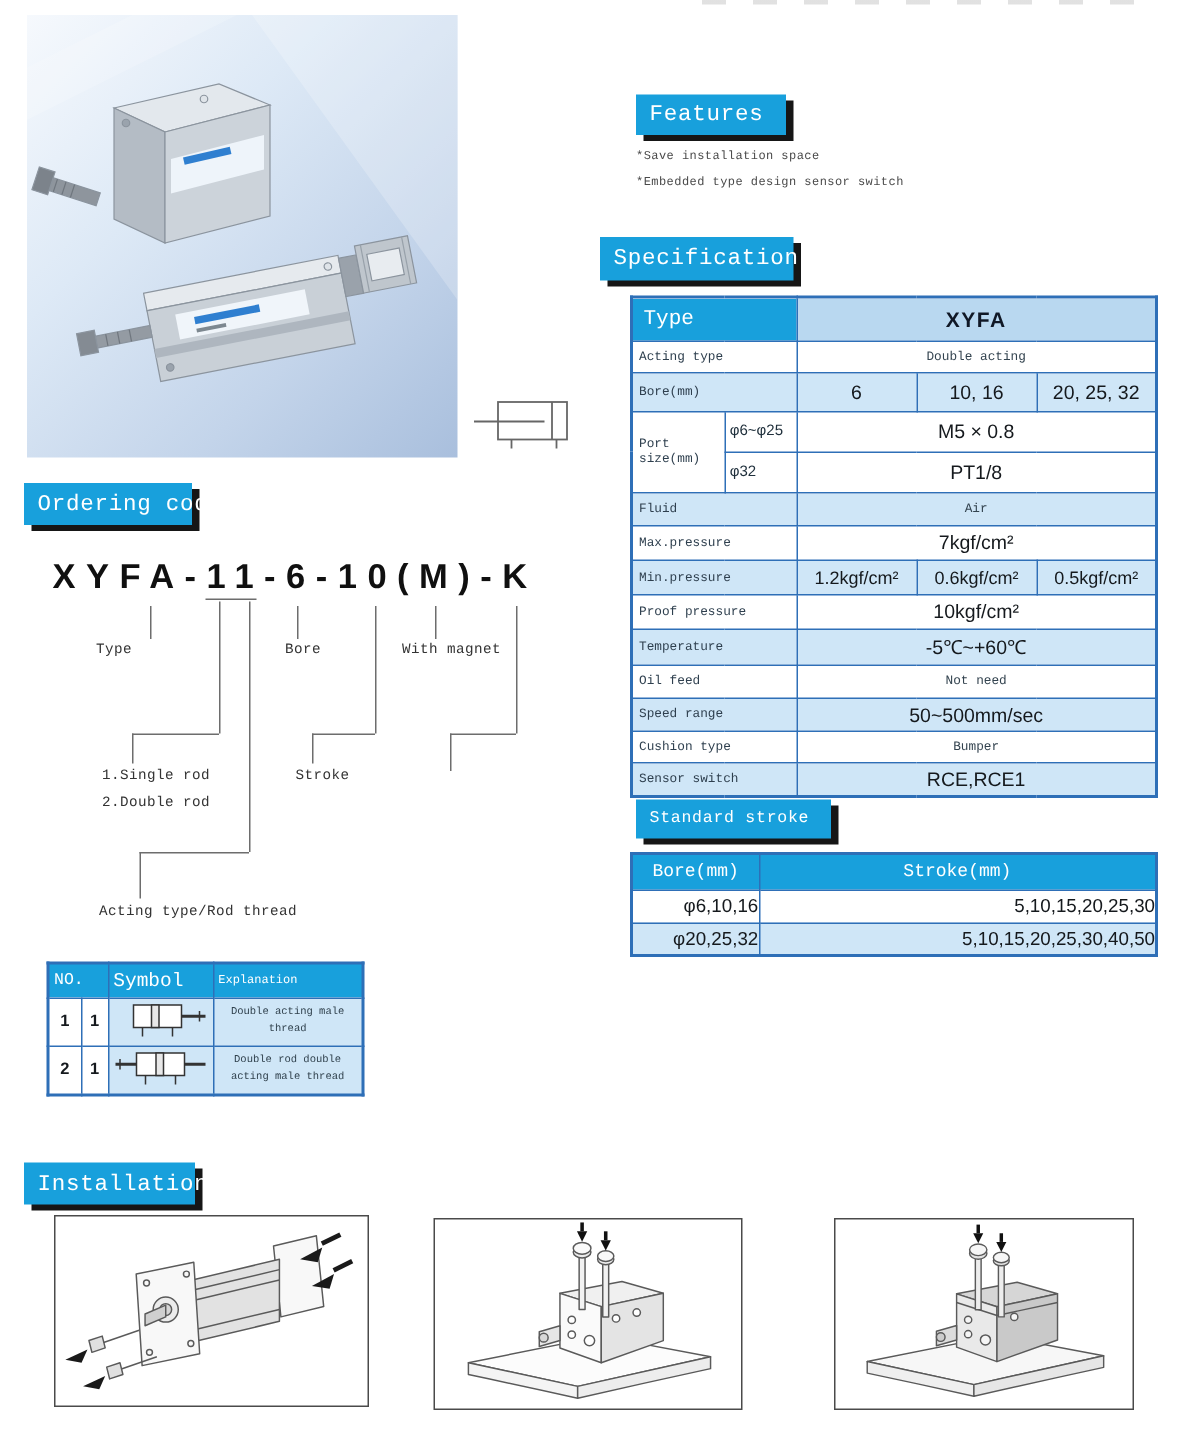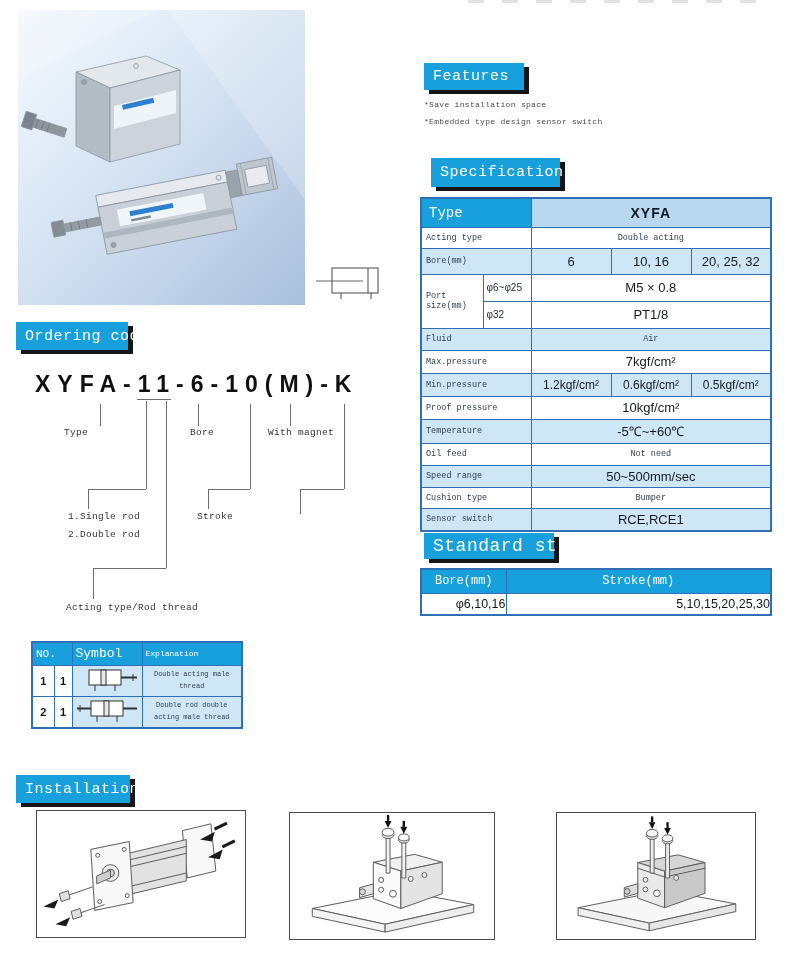--- a/index.html
+++ b/index.html
@@ -153,27 +153,27 @@
       <line x1="54" y1="6" x2="54" y2="31"></line>
       <line x1="2" y1="19" x2="49" y2="19"></line>
       <line x1="27" y1="31" x2="27" y2="37"></line>
       <line x1="57" y1="31" x2="57" y2="37"></line>
     </g>
   </svg>
 
   <div class="sec-h" style="left:424px; top:63px;  width:100px; height:27px;">
       <span>Features</span>
     </div>
-  <div class="sec-h" style="left:431px; top:158px; width:129px; height:29px;">
+  <div class="sec-h" style="left:400px; top:158px; width:129px; height:29px;">
       <span>Specification</span>
     </div>
   <div class="sec-h" style="left:16px;  top:322px; width:112px; height:28px;">
       <span>Ordering code</span>
     </div>
-  <div class="sec-h" style="left:424px; top:533px; width:130px; height:26px; font-size:18px;">
+  <div class="sec-h" style="left:424px; top:533px; width:130px; height:26px; font-size:11px;">
       <span>Standard stroke</span>
     </div>
   <div class="sec-h" style="left:16px;  top:775px; width:114px; height:28px;">
       <span>Installation</span>
     </div>
 
   <div class="feature-line" style="top:100px;text-align:center;">*Save installation space</div>
   <div class="feature-line" style="top:117px;">*Embedded type design sensor switch</div>
 
   <table class="spec-table">
@@ -284,20 +284,24 @@
         <col style="width:265px">
       </colgroup>
     <tbody>
         <tr>
       <td class="stroke-th">Bore(mm)</td>
       <td class="stroke-th">Stroke(mm)</td>
     </tr>
     <tr>
       <td class="stroke-cell">φ6,10,16</td>
       <td class="stroke-cell">5,10,15,20,25,30</td>
+    </tr>
+    <tr class="rl">
+      <td class="stroke-cell">φ20,25,32</td>
+      <td class="stroke-cell">5,10,15,20,25,30,40,50</td>
     </tr>
   </tbody>
     </table>
 
   <table class="sym-table">
     <colgroup>
         <col style="width:22px">
         <col style="width:18px">
         <col style="width:70px">
         <col style="width:100px">

